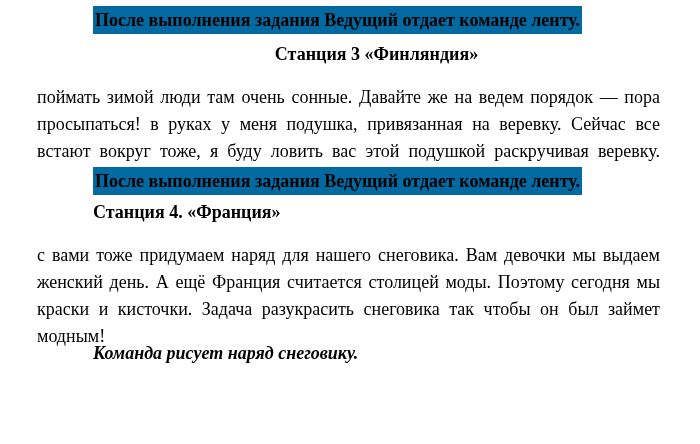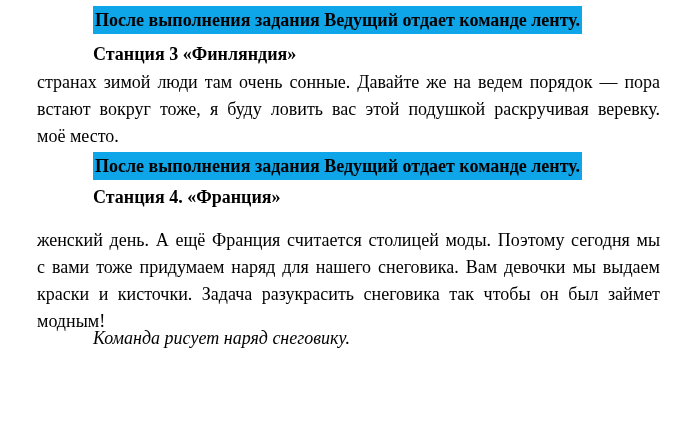--- a/index.html
+++ b/index.html
@@ -27,59 +27,59 @@
   .indent { text-indent: 56px; }
   .bold { font-weight: bold; }
   .line {
     text-align: justify;
     text-align-last: justify;
   }
   .line.last {
     text-align-last: left;
   }
   .hl-mark {
-    background: #0ea5e9;
+    background: #0369a1;
     padding: 4px 2px;
   }
   .heading {
     font-weight: bold;
   }
   .action {
-    font-weight: normal;
+    font-weight: bold;
     font-style: italic;
   }
   
   .m-a { margin-bottom: 7px; }
-  .m-b { margin-bottom: 1px; }
+  .m-b { margin-bottom: 16px; text-align: center; }
   .m-c { margin-bottom: 3px; }
   .m-d { margin-bottom: 4px; }
   .m-e { margin-bottom: 16px; }
   .m-f { margin-bottom: -10px; }
 </style>
 </head>
 <body>
 
 <div class="page">
 
   <p class="para indent m-a"><span class="hl-mark bold">После выполнения задания Ведущий отдает команде ленту.</span></p>
 
   <p class="para indent heading m-b">Станция 3 «Финляндия»</p>
 
   <div class="para m-c">
-    <div class="line">странах зимой люди там очень сонные. Давайте же на ведем порядок — пора</div>
+    <div class="line">поймать зимой люди там очень сонные. Давайте же на ведем порядок — пора</div>
+    <div class="line">просыпаться! в руках у меня подушка, привязанная на веревку. Сейчас все</div>
     <div class="line">встают вокруг тоже, я буду ловить вас этой подушкой раскручивая веревку.</div>
-    <div class="line last">моё место.</div>
   </div>
 
   <p class="para indent m-d"><span class="hl-mark bold">После выполнения задания Ведущий отдает команде ленту.</span></p>
 
   <p class="para indent heading m-e">Станция 4. «Франция»</p>
 
   <div class="para m-f">
+    <div class="line">с вами тоже придумаем наряд для нашего снеговика. Вам девочки мы выдаем</div>
     <div class="line">женский день. А ещё Франция считается столицей моды. Поэтому сегодня мы</div>
-    <div class="line">с вами тоже придумаем наряд для нашего снеговика. Вам девочки мы выдаем</div>
     <div class="line">краски и кисточки. Задача разукрасить снеговика так чтобы он был займет</div>
     <div class="line last">модным!</div>
   </div>
 
   <p class="para indent action">Команда рисует наряд снеговику.</p>
 
 </div>
 
 </body></html>

